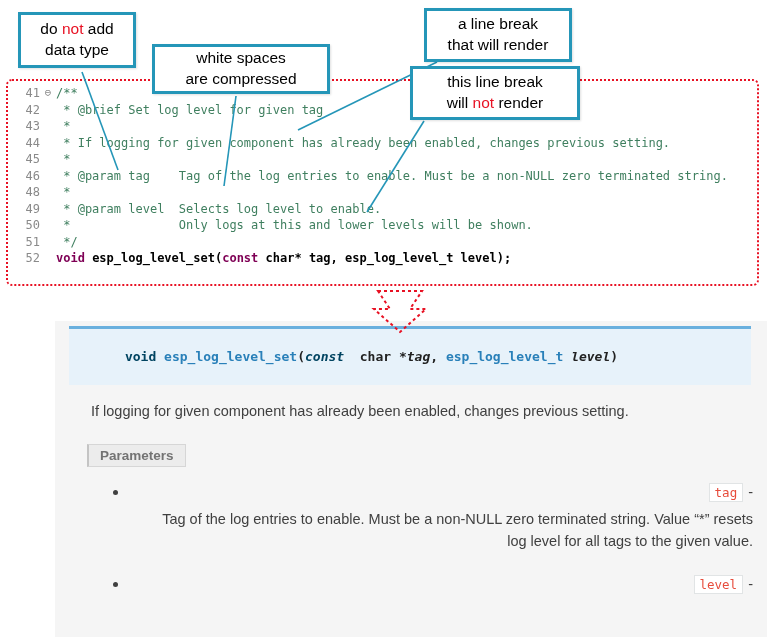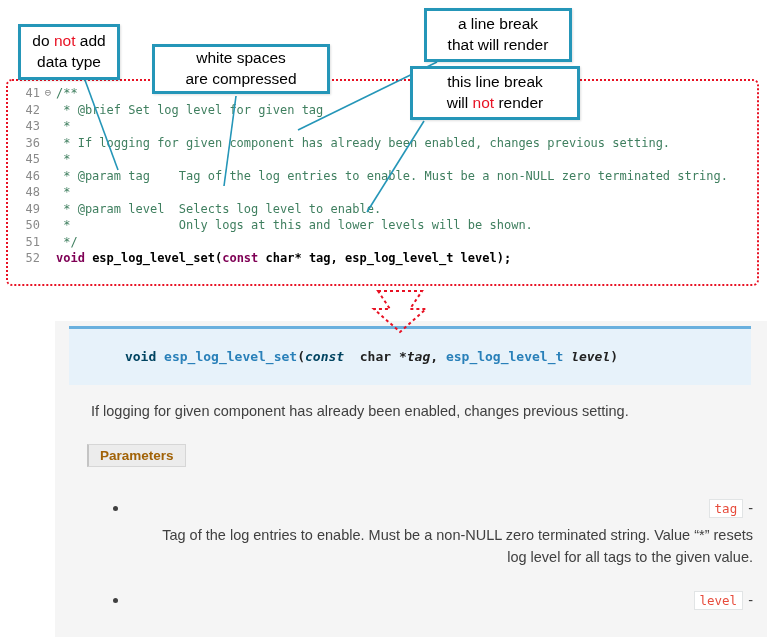--- a/index.html
+++ b/index.html
@@ -17,21 +17,21 @@
     font-family:"Liberation Sans",sans-serif;
   }
   
   .callout{
     position:absolute;background:#ffffff;border:3px solid var(--accent);
     display:flex;flex-direction:column;align-items:center;justify-content:center;
     font-size:15.5px;color:#000;line-height:1.35;text-align:center;z-index:6;
     box-shadow:1px 1px 2px rgba(0,0,0,0.12);
   }
   .callout .red{color:var(--red);}
-  #callout1{left:18px;top:24px;width:102px;height:56px;}
+  #callout1{left:18px;top:12px;width:118px;height:56px;}
   #callout2{left:152px;top:44px;width:178px;height:50px;}
   #callout3{left:424px;top:8px;width:148px;height:54px;}
   #callout4{left:410px;top:66px;width:170px;height:54px;}
   
   svg.overlay{position:absolute;left:0;top:0;z-index:5;pointer-events:none;}
   .lead-line{stroke:var(--accent);stroke-width:1.6;fill:none;}
   .big-arrow{stroke:var(--red);stroke-width:2;fill:none;stroke-dasharray:3 3;}
   
   .code-block{
     position:absolute;left:6px;top:79px;width:753px;height:207px;
@@ -58,23 +58,23 @@
     font-size:13px;white-space:pre;color:#222;margin-right:2px;
   }
   .sig-kw{color:#004461;font-weight:bold;}
   .sig-i{font-style:italic;}
   .sig-name{color:var(--doc-link);font-weight:bold;}
   .sig-type{color:var(--doc-link);font-weight:bold;cursor:pointer;}
   .sig-param{font-style:italic;font-weight:bold;color:#222;}
   .sig-plain{color:#222;font-weight:bold;}
   .docs p{margin:16px 0 0 22px;font-size:14.5px;line-height:1.45;}
   .params-label{
-    display:inline-block;margin:22px 0 16px 18px;background:#ececec;
+    display:inline-block;margin:22px 0 0 18px;background:#ececec;
     border:1px solid #d6d6d6;border-left:2px solid #c4c4c4;
-    padding:3px 11px;font-size:13.5px;font-weight:bold;color:#a16207;
+    padding:3px 11px;font-size:13.5px;font-weight:bold;color:#737373;
   }
   ul.params{margin:16px 0 0 0;padding-left:60px;list-style:disc;}
   ul.params li{margin-top:0;text-align:right;}
   ul.params li + li{margin-top:22px;}
   ul.params li::marker{color:#404040;}
   .chip{
     font-family:"DejaVu Sans Mono",monospace;font-size:12.5px;color:#e74c3c;
     background:#ffffff;border:1px solid #e1e4e5;padding:1px 5px;
   }
   .dash{margin-left:5px;color:#404040;font-size:14.5px;}
@@ -110,21 +110,21 @@
 
   <div class="callout" id="callout4">
     <div>this line break</div>
     <div><span>will </span><span class="red">not</span><span> render</span></div>
   </div>
 
   <div class="code-block">
     <div class="code-line"><span class="lnum">41</span><span class="fold">⊖</span><span class="ctext comment">/**</span></div>
     <div class="code-line"><span class="lnum">42</span><span class="fold"></span><span class="ctext comment"> * @brief Set log level for given tag</span></div>
     <div class="code-line"><span class="lnum">43</span><span class="fold"></span><span class="ctext comment"> *</span></div>
-    <div class="code-line"><span class="lnum">36</span><span class="fold"></span><span class="ctext comment"> * If logging for given component has already been enabled, changes previous setting.</span></div>
+    <div class="code-line"><span class="lnum">44</span><span class="fold"></span><span class="ctext comment"> * If logging for given component has already been enabled, changes previous setting.</span></div>
     <div class="code-line"><span class="lnum">45</span><span class="fold"></span><span class="ctext comment"> *</span></div>
     <div class="code-line"><span class="lnum">46</span><span class="fold"></span><span class="ctext comment"> * @param tag    Tag of the log entries to enable. Must be a non-NULL zero terminated string.</span></div>
     <div class="code-line"><span class="lnum">48</span><span class="fold"></span><span class="ctext comment"> *</span></div>
     <div class="code-line"><span class="lnum">49</span><span class="fold"></span><span class="ctext comment"> * @param level  Selects log level to enable.</span></div>
     <div class="code-line"><span class="lnum">50</span><span class="fold"></span><span class="ctext comment"> *               Only logs at this and lower levels will be shown.</span></div>
     <div class="code-line"><span class="lnum">51</span><span class="fold"></span><span class="ctext comment"> */</span></div>
     <div class="code-line"><span class="lnum">52</span><span class="fold"></span><span class="ctext"><span class="kw">void </span><span class="fn">esp_log_level_set</span><span class="plain">(</span><span class="kw">const</span><span class="plain"> char* tag, esp_log_level_t level);</span></span></div>
   </div>
 
   <div class="docs">

